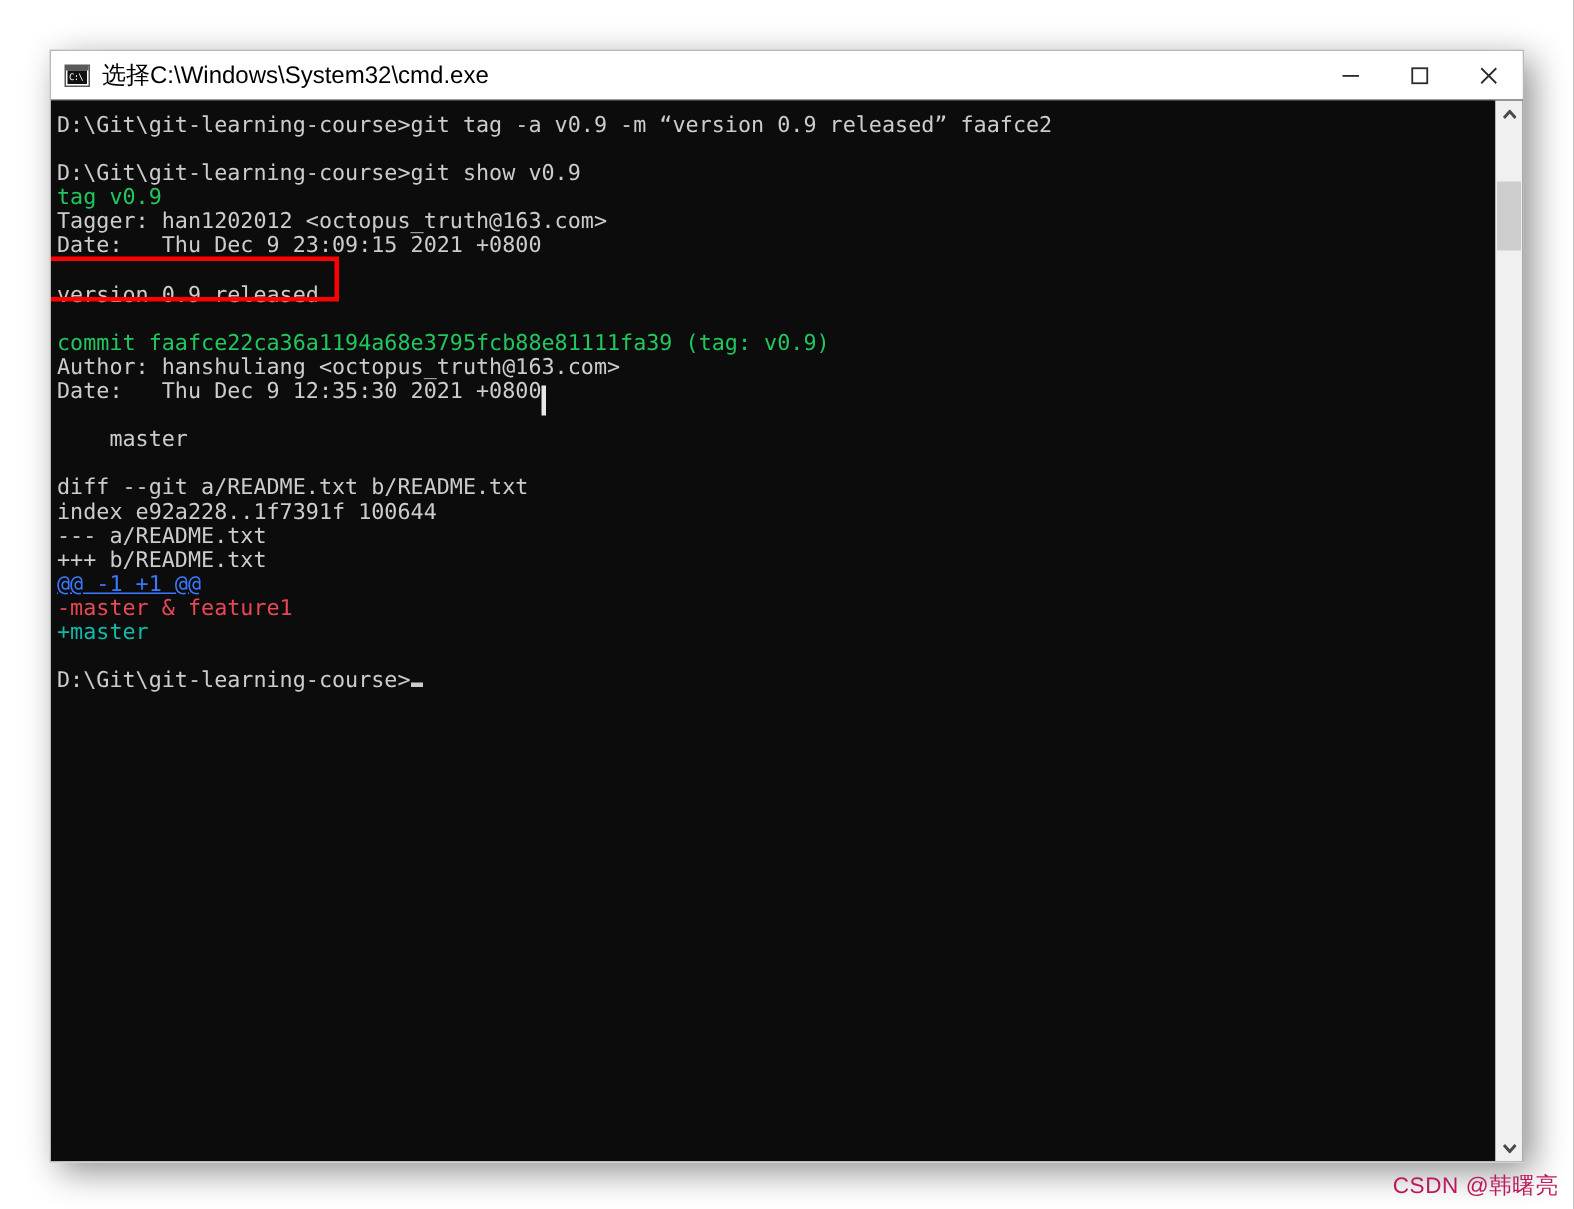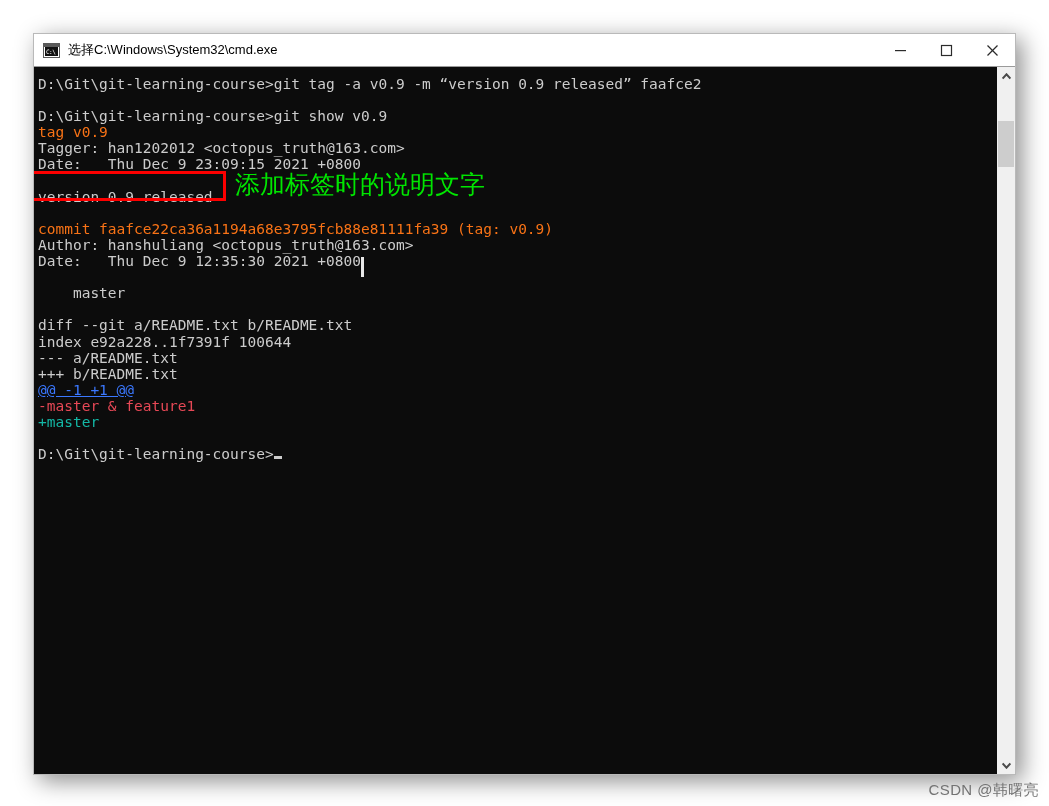--- a/index.html
+++ b/index.html
@@ -91,21 +91,21 @@
     color: #ffffff;
     font-family: "DejaVu Sans Mono", monospace;
     font-size: 6px;
     line-height: 9px;
     letter-spacing: -0.5px;
     text-align: left;
     padding-left: 1px;
     overflow: hidden;
   }
   #titlebar-title {
-    font-size: 13px;
+    font-size: 16px;
     color: #000000;
     white-space: nowrap;
     font-family: "Liberation Sans", sans-serif;
   }
   #window-controls {
     display: flex;
     flex: 0 0 auto;
     height: 32px;
   }
   .win-btn {
@@ -142,21 +142,21 @@
     font-family: "DejaVu Sans Mono", "Liberation Mono", monospace;
     font-size: 14.5px;
     line-height: 16.1px;
     color: #cccccc;
     white-space: pre;
     letter-spacing: 0px;
     padding-left: 2px;
   }
   .line { height: 16.1px; white-space: pre; }
   .c-white   { color: #cccccc; }
-  .c-yellow  { color: #f97316; }
+  .c-yellow  { color: #22c55e; }
   .c-blue    { color: #3b78ff; text-decoration: underline; }
   .c-red     { color: #e74856; }
   .c-green   { color: #14b8a6; }
 
   
   .cursor-block {
     display: inline-block;
     width: 8px;
     height: 3px;
     background: #cccccc;
@@ -231,21 +231,21 @@
     background: #cdcdcd;
   }
 
   
   #watermark {
     position: absolute;
     right: 10px;
     bottom: 6px;
     font-family: "Liberation Sans", sans-serif;
     font-size: 15px;
-    color: #737373;
+    color: #be185d;
     letter-spacing: 0.4px;
     white-space: nowrap;
   }
 </style>
 </head>
 <body>
 
 <div id="page">
 
   <div id="window-shadow"></div>
@@ -281,21 +281,20 @@
       </div>
     </div>
 
     <div id="terminal-area">
 
       <div id="terminal-screen">
         <div id="console-text"><div class="line c-white">D:\Git\git-learning-course&gt;git tag -a v0.9 -m “version 0.9 released” faafce2</div><div class="line c-white">&nbsp;</div><div class="line c-white">D:\Git\git-learning-course&gt;git show v0.9</div><div class="line c-yellow">tag v0.9</div><div class="line c-white">Tagger: han1202012 &lt;octopus_truth@163.com&gt;</div><div class="line c-white">Date:   Thu Dec 9 23:09:15 2021 +0800</div><div class="line c-white">&nbsp;</div><div class="line c-white">version 0.9 released</div><div class="line c-white">&nbsp;</div><div class="line c-yellow">commit faafce22ca36a1194a68e3795fcb88e81111fa39 (tag: v0.9)</div><div class="line c-white">Author: hanshuliang &lt;octopus_truth@163.com&gt;</div><div class="line c-white">Date:   Thu Dec 9 12:35:30 2021 +0800</div><div class="line c-white">&nbsp;</div><div class="line c-white">    master</div><div class="line c-white">&nbsp;</div><div class="line c-white">diff --git a/README.txt b/README.txt</div><div class="line c-white">index e92a228..1f7391f 100644</div><div class="line c-white">--- a/README.txt</div><div class="line c-white">+++ b/README.txt</div><div class="line c-blue">@@ -1 +1 @@</div><div class="line c-red">-master &amp; feature1</div><div class="line c-green">+master</div><div class="line c-white">&nbsp;</div><div class="line c-white">D:\Git\git-learning-course&gt;<span class="cursor-block"></span></div></div>
 
         <div id="red-highlight-box" style="border-color: rgb(254, 0, 0);"></div>
 
-        <div id="green-annotation" style="color: rgb(0, 229, 0);">添加标签时的说明文字</div>
       </div>
 
       <div id="text-caret"></div>
 
       <div id="scrollbar">
         <div class="sb-arrow">
           <svg width="9" height="7" viewBox="0 0 9 7">
             <path d="M0.6 5.6 L4.5 1.3 L8.4 5.6" fill="none" stroke="#4a4a4a" stroke-width="2"></path>
           </svg>
         </div>

